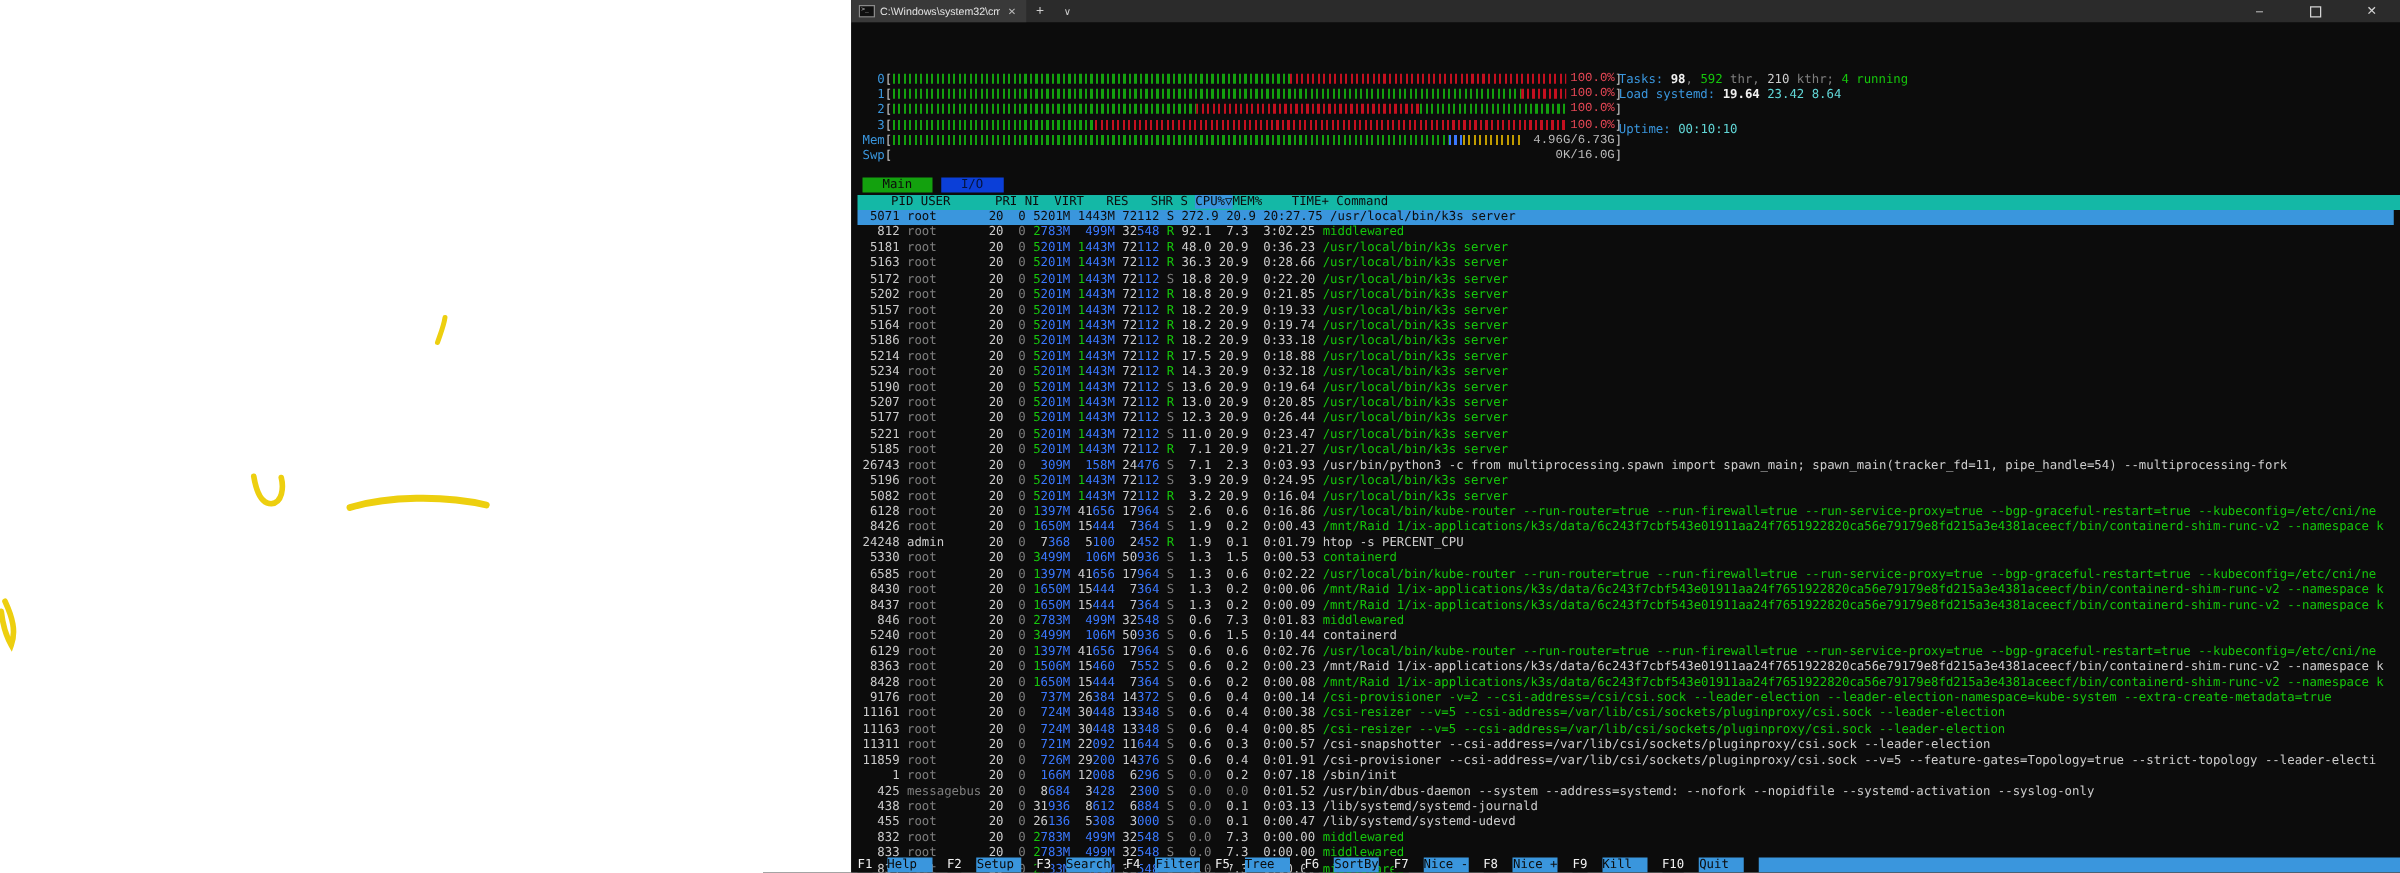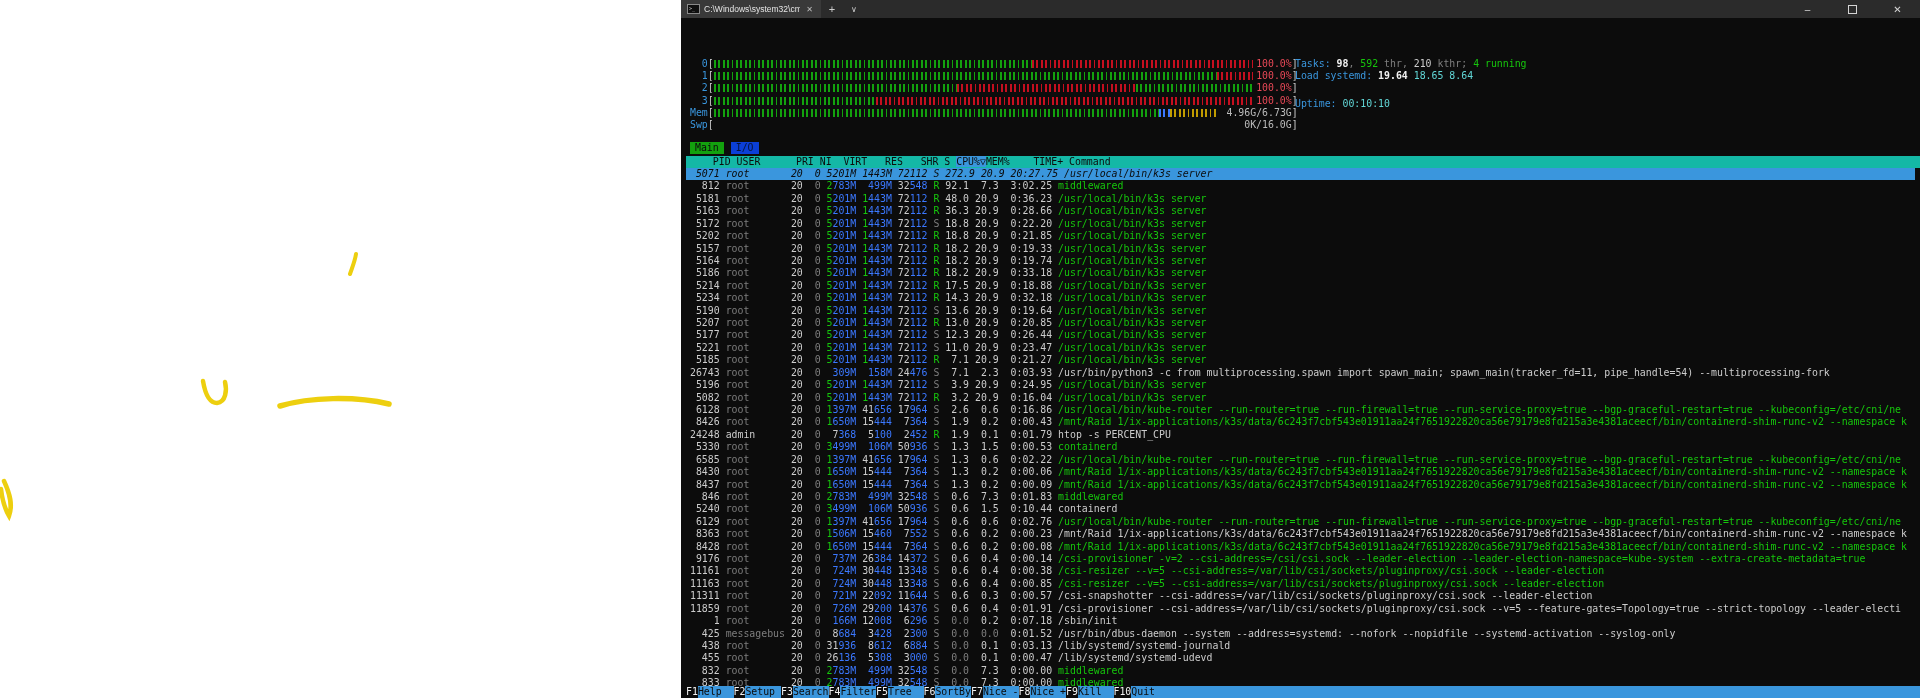--- a/index.html
+++ b/index.html
@@ -24,51 +24,51 @@
   .tb-spacer{flex:1;}
   .win-btn{width:45px;display:flex;align-items:center;justify-content:center;
            color:#d4d4d4;font-size:10px;cursor:pointer;}
   .maxi{width:7px;height:7px;border:1px solid #d4d4d4;display:inline-block;}
   
   .screen{position:relative;width:1239px;height:680px;background:#0C0C0C;
           font-size:9.87px;color:#CCCCCC;}
   .line{position:absolute;white-space:pre;line-height:12.42px;left:9px;}
   .mline{line-height:12.2px;}
   .bar{display:inline-block;width:578px;height:8px;position:relative;vertical-align:-1px;
-       white-space:nowrap;font-size:0;}
+       white-space:nowrap;font-size:0;font-family:Liberation Mono, monospace;}
   .seg{display:inline-block;height:8px;}
   .seg-g{background:repeating-linear-gradient(90deg,#13A10E 0 1.8px,transparent 1.8px 4.4px);}
   .seg-r{background:repeating-linear-gradient(90deg,#C50F1F 0 1.8px,transparent 1.8px 4.4px);}
   .seg-b{background:repeating-linear-gradient(90deg,#3B78FF 0 1.8px,transparent 1.8px 4.4px);}
   .seg-y{background:repeating-linear-gradient(90deg,#C19C00 0 1.8px,transparent 1.8px 4.4px);}
   .bar-val{position:absolute;right:0;top:-2px;font-size:9.87px;line-height:12px;
            background:#0C0C0C;padding-left:3px;}
   .c-cyan{color:#3A96DD;}
   .c-bcyan{color:#61D6D6;}
   .c-green{color:#16C60C;}
   .c-dim{color:#7E7E7E;}
   .c-white{color:#CCCCCC;}
   .c-bwhite{color:#F2F2F2;font-weight:bold;}
   .c-red{color:#E74856;}
   .c-meg{color:#3B78FF;}
   .c-gig{color:#16C60C;}
   .c-gray{color:#BBBBBB;}
   .tabs-row{position:absolute;left:9px;white-space:pre;line-height:12px;}
-  .htab{padding:0 5px;display:inline-block;cursor:pointer;}
+  .htab{padding:0 16px;display:inline-block;cursor:pointer;}
   .htab-main{background:#13A10E;color:#0C0C0C;}
   .htab-io{background:#0B3FD8;color:#06143d;margin-left:7px;}
   .hdr{position:absolute;left:5px;width:1225px;background:#14b8a6;color:#0C0C0C;
        white-space:pre;line-height:12.4px;padding-left:15px;}
   .hdr .sortcol{background:#3A96DD;}
   .prow{position:absolute;left:5px;width:1225px;white-space:pre;line-height:12.42px;
         padding-left:4px;cursor:default;}
   .prow.sel{background:#3A96DD;}
-  .prow.sel span{color:#0C0C0C !important;font-style:italic;}
+  .prow.sel span{color:#0C0C0C !important;}
   .fbar{position:absolute;left:5px;right:0;bottom:0;height:12.5px;display:flex;
-        white-space:pre;line-height:12.5px;font-size:9.87px;}
+        white-space:pre;line-height:12.5px;font-size:9.87px;gap:12px;}
   .fkey{color:#F2F2F2;background:#0C0C0C;}
   .flabel{color:#0C0C0C;background:#3A96DD;}
   .ffill{flex:1;background:#3A96DD;}
 </style>
 </head>
 <body>
 
 <div class="left-canvas">
   <svg id="annot-svg" width="681" height="698" viewBox="0 0 681 698">
       <path d="M356,254 C355,261 352,268 350,274" fill="none" stroke="#EDCF0F" stroke-width="4" stroke-linecap="round"></path>
@@ -95,21 +95,21 @@
     <div class="win-btn">✕</div>
   </div>
   <div class="screen" id="screen">
       <div class="line mline" style="top: 40px;"><span class="c-cyan">  0</span><span class="c-white">[</span><div class="bar"><div class="seg seg-g" style="width: 55%;"></div><div class="seg seg-r" style="width: 45%;"></div><span class="bar-val c-red">100.0%</span></div><span class="c-white">]</span></div>
       <div class="line mline" style="top: 52.2px;"><span class="c-cyan">  1</span><span class="c-white">[</span><div class="bar"><div class="seg seg-g" style="width: 87%;"></div><div class="seg seg-r" style="width: 13%;"></div><span class="bar-val c-red">100.0%</span></div><span class="c-white">]</span></div>
       <div class="line mline" style="top: 64.4px;"><span class="c-cyan">  2</span><span class="c-white">[</span><div class="bar"><div class="seg seg-g" style="width: 42%;"></div><div class="seg seg-r" style="width: 31%;"></div><div class="seg seg-g" style="width: 27%;"></div><span class="bar-val c-red">100.0%</span></div><span class="c-white">]</span></div>
       <div class="line mline" style="top: 76.6px;"><span class="c-cyan">  3</span><span class="c-white">[</span><div class="bar"><div class="seg seg-g" style="width: 28%;"></div><div class="seg seg-r" style="width: 72%;"></div><span class="bar-val c-red">100.0%</span></div><span class="c-white">]</span></div>
       <div class="line mline" style="top: 88.8px;"><span class="c-cyan">Mem</span><span class="c-white">[</span><div class="bar"><div class="seg seg-g" style="width: 77%;"></div><div class="seg seg-b" style="width: 2%;"></div><div class="seg seg-y" style="width: 8%;"></div><span class="bar-val c-gray">4.96G/6.73G</span></div><span class="c-white">]</span></div>
       <div class="line mline" style="top: 101px;"><span class="c-cyan">Swp</span><span class="c-white">[</span><div class="bar"><span class="bar-val c-gray">0K/16.0G</span></div><span class="c-white">]</span></div>
       <div class="line mline" style="top: 40px; left: 614px;"><span class="c-cyan">Tasks: </span><span class="c-bwhite">98</span><span class="c-dim">, </span><span class="c-green">592</span><span class="c-dim"> thr</span><span class="c-dim">, </span><span class="c-white">210</span><span class="c-dim"> kthr</span><span class="c-dim">; </span><span class="c-green">4</span><span class="c-green"> running</span></div>
-      <div class="line mline" style="top: 52.2px; left: 614px;"><span class="c-cyan">Load systemd: </span><span class="c-bwhite">19.64 </span><span class="c-bcyan">18.65 </span><span class="c-bcyan">8.64</span></div>
+      <div class="line mline" style="top: 52.2px; left: 614px;"><span class="c-cyan">Load systemd: </span><span class="c-bwhite">19.64 </span><span class="c-bcyan">23.42 </span><span class="c-bcyan">8.64</span></div>
       <div class="line mline" style="top: 80px; left: 614px;"><span class="c-cyan">Uptime: </span><span class="c-bcyan">00:10:10</span></div>
       <div class="tabs-row" style="top: 124px;"><span class="htab htab-main">Main</span><span class="htab htab-io">I/O</span></div>
       <div class="hdr" style="top: 137.5px;"><span>  PID USER      PRI NI  VIRT   RES   SHR S </span><span class="sortcol">CPU%▽</span><span>MEM%    TIME+ Command</span></div>
       <div class="prow sel" style="top: 150px;"><span class="c-white"> 5071 </span><span class="c-dim">root      </span><span class="c-white"> 20 </span><span class="c-dim"> 0 </span><span class="c-gig">5</span><span class="c-meg">201M</span><span> </span><span class="c-gig">1</span><span class="c-meg">443M</span><span> </span><span class="c-white">72</span><span class="c-meg">112</span><span> </span><span class="c-dim">S </span><span class="c-white">272.9 </span><span class="c-white">20.9 </span><span class="c-white">20:27.75 </span><span class="c-green">/usr/local/bin/k3s server</span></div>
       <div class="prow" style="top: 162.42px;"><span class="c-white">  812 </span><span class="c-dim">root      </span><span class="c-white"> 20 </span><span class="c-dim"> 0 </span><span class="c-gig">2</span><span class="c-meg">783M</span><span> </span><span> </span><span class="c-meg">499M</span><span> </span><span class="c-white">32</span><span class="c-meg">548</span><span> </span><span class="c-green">R </span><span class="c-white">92.1 </span><span class="c-white"> 7.3 </span><span class="c-white"> 3:02.25 </span><span class="c-green">middlewared</span></div>
       <div class="prow" style="top: 174.84px;"><span class="c-white"> 5181 </span><span class="c-dim">root      </span><span class="c-white"> 20 </span><span class="c-dim"> 0 </span><span class="c-gig">5</span><span class="c-meg">201M</span><span> </span><span class="c-gig">1</span><span class="c-meg">443M</span><span> </span><span class="c-white">72</span><span class="c-meg">112</span><span> </span><span class="c-green">R </span><span class="c-white">48.0 </span><span class="c-white">20.9 </span><span class="c-white"> 0:36.23 </span><span class="c-green">/usr/local/bin/k3s server</span></div>
       <div class="prow" style="top: 187.26px;"><span class="c-white"> 5163 </span><span class="c-dim">root      </span><span class="c-white"> 20 </span><span class="c-dim"> 0 </span><span class="c-gig">5</span><span class="c-meg">201M</span><span> </span><span class="c-gig">1</span><span class="c-meg">443M</span><span> </span><span class="c-white">72</span><span class="c-meg">112</span><span> </span><span class="c-green">R </span><span class="c-white">36.3 </span><span class="c-white">20.9 </span><span class="c-white"> 0:28.66 </span><span class="c-green">/usr/local/bin/k3s server</span></div>
       <div class="prow" style="top: 199.68px;"><span class="c-white"> 5172 </span><span class="c-dim">root      </span><span class="c-white"> 20 </span><span class="c-dim"> 0 </span><span class="c-gig">5</span><span class="c-meg">201M</span><span> </span><span class="c-gig">1</span><span class="c-meg">443M</span><span> </span><span class="c-white">72</span><span class="c-meg">112</span><span> </span><span class="c-dim">S </span><span class="c-white">18.8 </span><span class="c-white">20.9 </span><span class="c-white"> 0:22.20 </span><span class="c-green">/usr/local/bin/k3s server</span></div>
       <div class="prow" style="top: 212.1px;"><span class="c-white"> 5202 </span><span class="c-dim">root      </span><span class="c-white"> 20 </span><span class="c-dim"> 0 </span><span class="c-gig">5</span><span class="c-meg">201M</span><span> </span><span class="c-gig">1</span><span class="c-meg">443M</span><span> </span><span class="c-white">72</span><span class="c-meg">112</span><span> </span><span class="c-green">R </span><span class="c-white">18.8 </span><span class="c-white">20.9 </span><span class="c-white"> 0:21.85 </span><span class="c-green">/usr/local/bin/k3s server</span></div>
       <div class="prow" style="top: 224.52px;"><span class="c-white"> 5157 </span><span class="c-dim">root      </span><span class="c-white"> 20 </span><span class="c-dim"> 0 </span><span class="c-gig">5</span><span class="c-meg">201M</span><span> </span><span class="c-gig">1</span><span class="c-meg">443M</span><span> </span><span class="c-white">72</span><span class="c-meg">112</span><span> </span><span class="c-green">R </span><span class="c-white">18.2 </span><span class="c-white">20.9 </span><span class="c-white"> 0:19.33 </span><span class="c-green">/usr/local/bin/k3s server</span></div>

